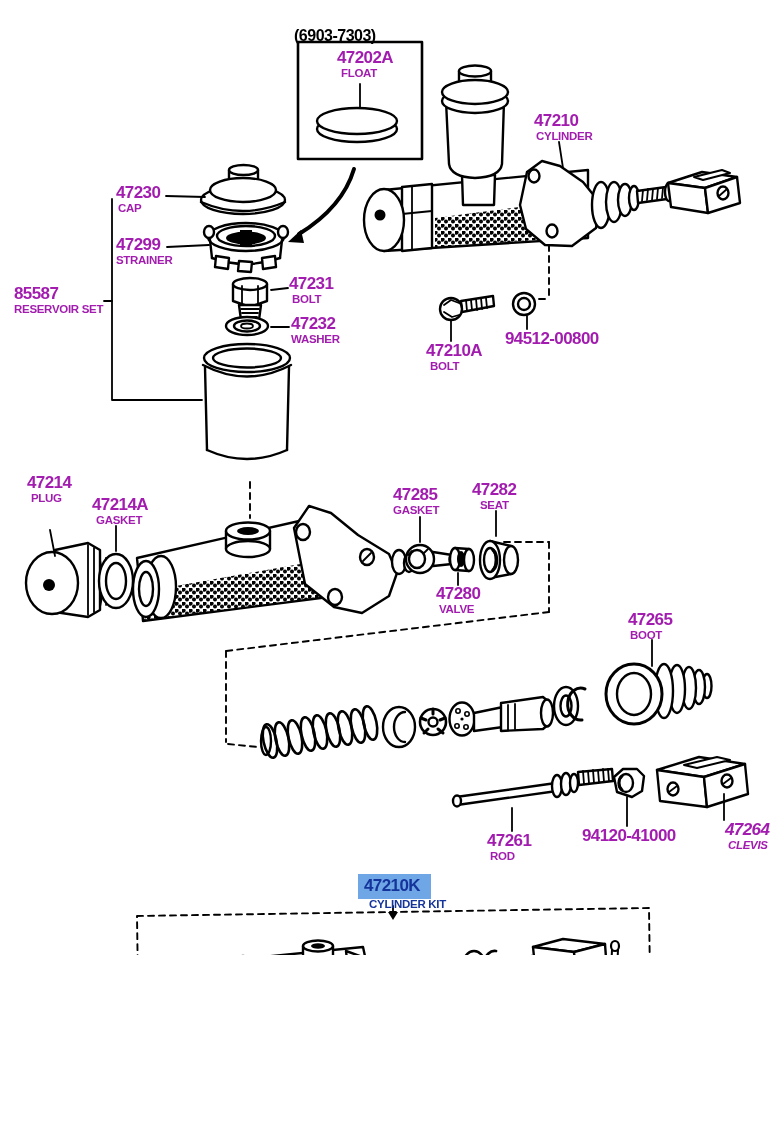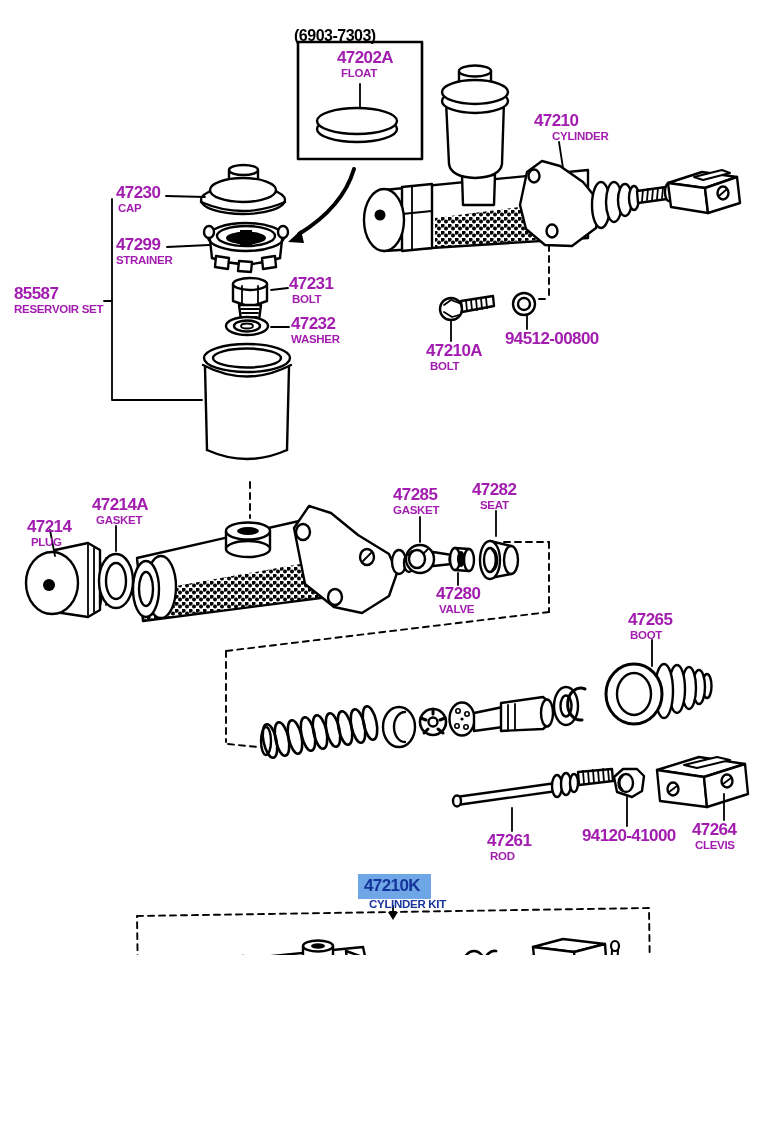--- a/index.html
+++ b/index.html
@@ -368,33 +368,33 @@
   <div class="pname" style="margin-left:3px;">BOLT</div>
 </div>
 
 <div class="plabel" style="left:291px;top:315px;">
   <div class="pnum">47232</div>
   <div class="pname">WASHER</div>
 </div>
 
 <div class="plabel" style="left:534px;top:112px;">
   <div class="pnum">47210</div>
-  <div class="pname" style="margin-left:18px;">CYLINDER</div>
+  <div class="pname" style="margin-left:2px;">CYLINDER</div>
 </div>
 
 <div class="plabel" style="left:426px;top:342px;">
   <div class="pnum">47210A</div>
   <div class="pname" style="margin-left:4px;">BOLT</div>
 </div>
 
 <div class="plabel" style="left:486px;top:330px;margin-left:19px;">
   <div class="pnum">94512-00800</div>
 </div>
 
-<div class="plabel" style="left:27px;top:518px;">
+<div class="plabel" style="left:27px;top:474px;">
   <div class="pnum">47214</div>
   <div class="pname" style="margin-left:4px;">PLUG</div>
 </div>
 
 <div class="plabel" style="left:92px;top:496px;">
   <div class="pnum">47214A</div>
   <div class="pname" style="margin-left:4px;">GASKET</div>
 </div>
 
 <div class="plabel" style="left:393px;top:486px;">
@@ -419,21 +419,21 @@
 
 <div class="plabel" style="left:487px;top:832px;">
   <div class="pnum">47261</div>
   <div class="pname" style="margin-left:3px;">ROD</div>
 </div>
 
 <div class="plabel" style="left:582px;top:827px;">
   <div class="pnum">94120-41000</div>
 </div>
 
-<div class="plabel" style="left:692px;top:821px;">
+<div class="plabel" style="left:725px;top:821px;font-style:italic;">
   <div class="pnum">47264</div>
   <div class="pname" style="margin-left:3px;">CLEVIS</div>
 </div>
 
 <div class="kit-label">
   <div class="kit-hl"></div>
   <div class="pnum kit-num">47210K</div>
   <div class="pname kit-name">CYLINDER KIT</div>
 </div>
 

